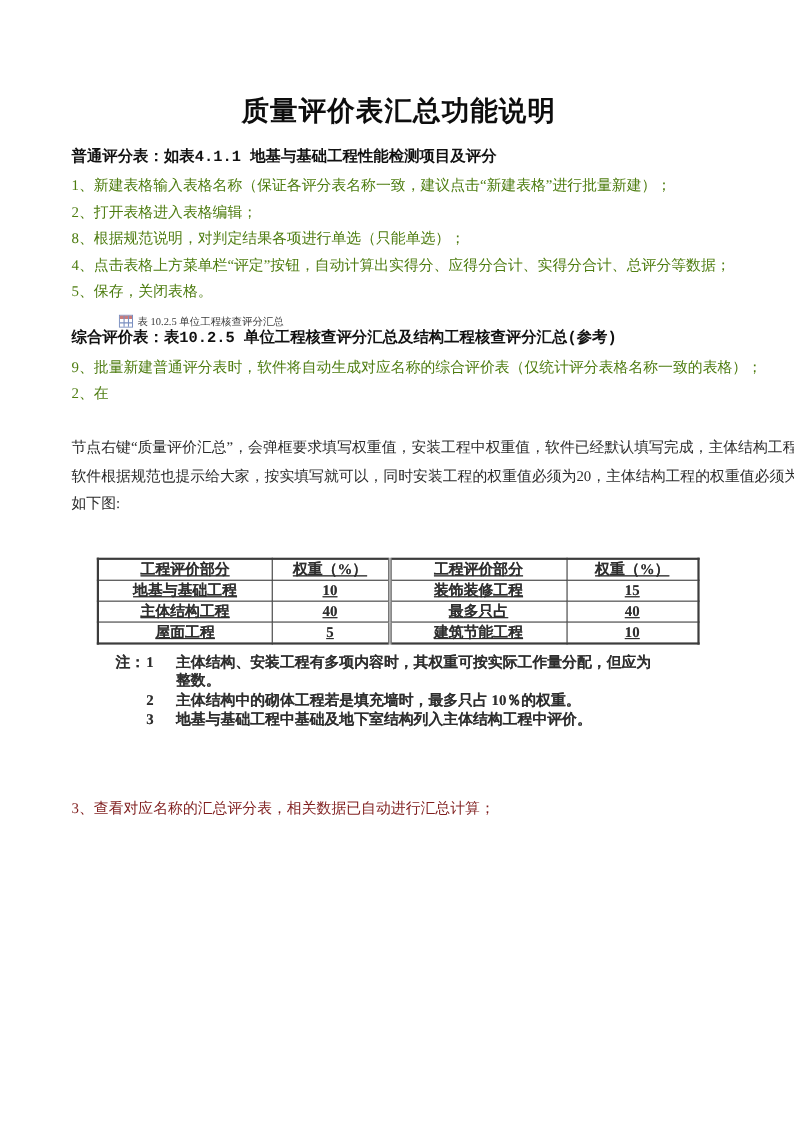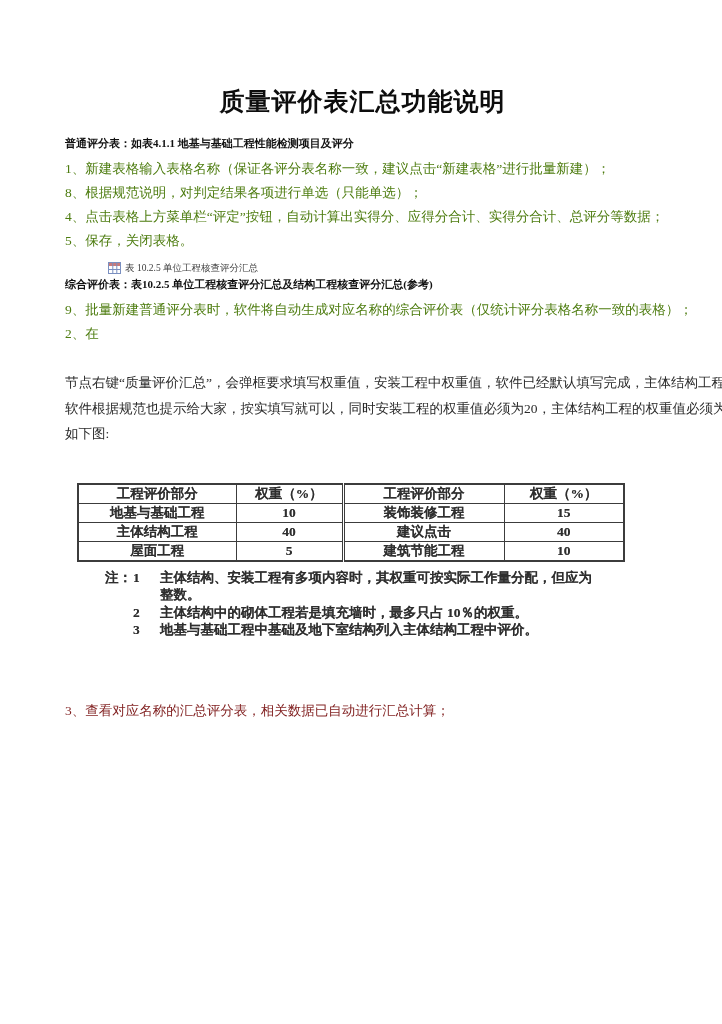--- a/index.html
+++ b/index.html
@@ -22,22 +22,22 @@
     text-align: center;
     font-family: "Liberation Sans", sans-serif;
     font-size: 25px;
     font-weight: bold;
     line-height: 26px;
     letter-spacing: 1px;
     color: #0d0d0d;
   }
   .heading {
     margin: 21px 0 0 0;
-    font-family: Liberation Serif, serif;
-    font-size: 11px;
+    font-family: Liberation Mono, monospace;
+    font-size: 14px;
     font-weight: bold;
     line-height: 16px;
     color: #111;
   }
   .heading.second { margin-top: 0; }
   .list { margin-top: 6px; }
   .line {
     font-size: 13.5px;
     line-height: 24px;
     white-space: nowrap;
@@ -60,23 +60,24 @@
   }
   .para div { white-space: nowrap; }
   .scan {
     margin-top: 36px;
     color: #2e2e2e;
     text-shadow: 0 0 0.4px rgba(0,0,0,0.5);
   }
   table.weights {
     border-collapse: collapse;
     table-layout: fixed;
-    margin-left: 12px;
+    margin-left: 23px;
     width: 546px;
     border: 2px solid #3c3c3c;
+    text-decoration: underline;
   }
   table.weights td {
     border: 1px solid #3c3c3c;
     height: 17px;
     padding: 0;
     text-align: center;
     vertical-align: middle;
     font-size: 13.5px;
     font-weight: bold;
     color: #2e2e2e;
@@ -106,20 +107,21 @@
 <body>
 
 <div class="page">
 
   <h1 class="title">质量评价表汇总功能说明</h1>
 
   <h2 class="heading">普通评分表：如表4.1.1 地基与基础工程性能检测项目及评分</h2>
 
   <div class="list">
     <div class="line">1、新建表格输入表格名称（保证各评分表名称一致，建议点击“新建表格”进行批量新建）；</div>
+    <div class="line">2、打开表格进入表格编辑；</div>
     <div class="line">8、根据规范说明，对判定结果各项进行单选（只能单选）；</div>
     <div class="line">4、点击表格上方菜单栏“评定”按钮，自动计算出实得分、应得分合计、实得分合计、总评分等数据；</div>
     <div class="line">5、保存，关闭表格。</div>
   </div>
 
   <div class="caption-row">
     <span class="grid-icon">
       <svg width="13" height="12" viewBox="0 0 13 12">
         <rect x="0.5" y="0.5" width="12" height="11" fill="#ffffff" stroke="#7a8fc0"></rect>
         <rect x="1" y="1" width="11" height="3" fill="#c97b7b"></rect>
@@ -161,21 +163,21 @@
         </tr>
         <tr>
           <td>地基与基础工程</td>
           <td>10</td>
           <td class="dbl">装饰装修工程</td>
           <td>15</td>
         </tr>
         <tr>
           <td>主体结构工程</td>
           <td>40</td>
-          <td class="dbl">建议点击</td>
+          <td class="dbl">最多只占</td>
           <td>40</td>
         </tr>
         <tr>
           <td>屋面工程</td>
           <td>5</td>
           <td class="dbl">建筑节能工程</td>
           <td>10</td>
         </tr>
       </tbody>
     </table>

